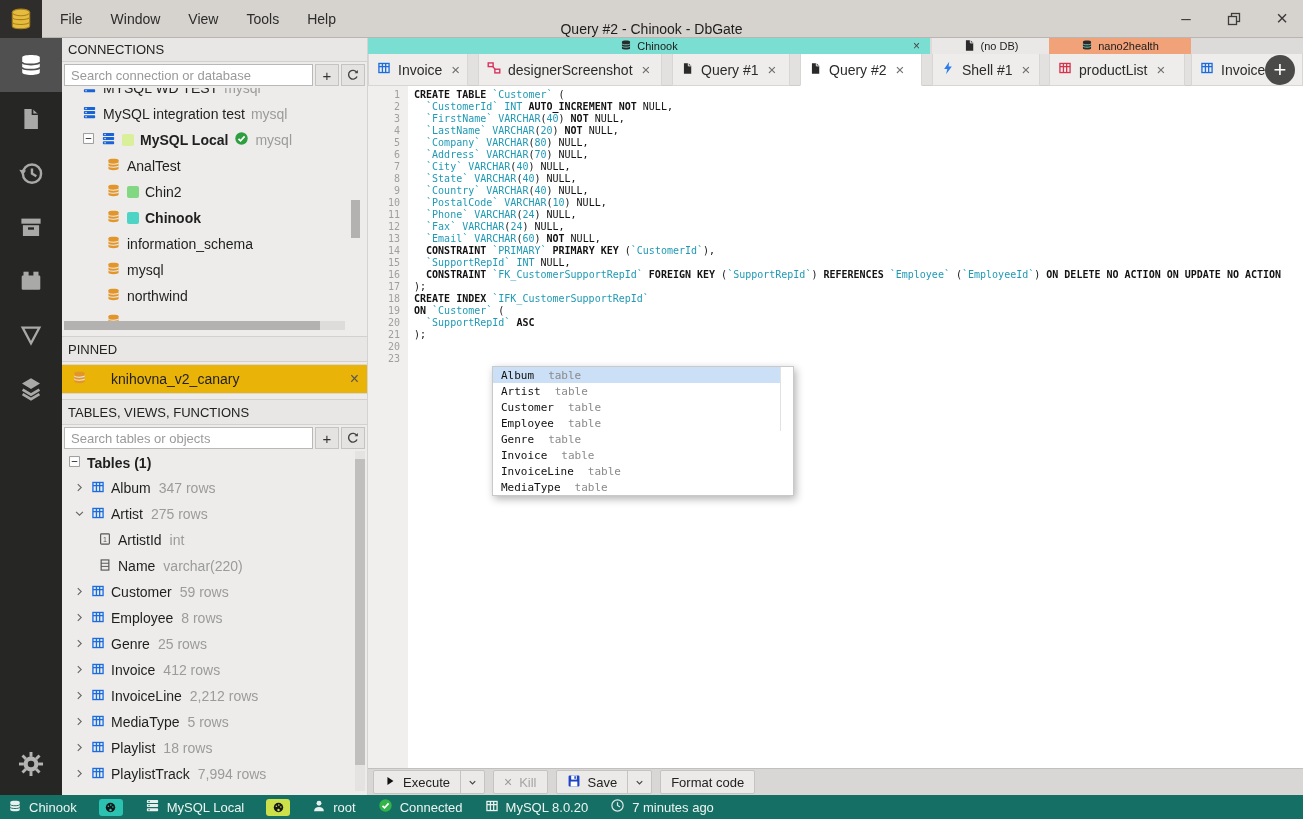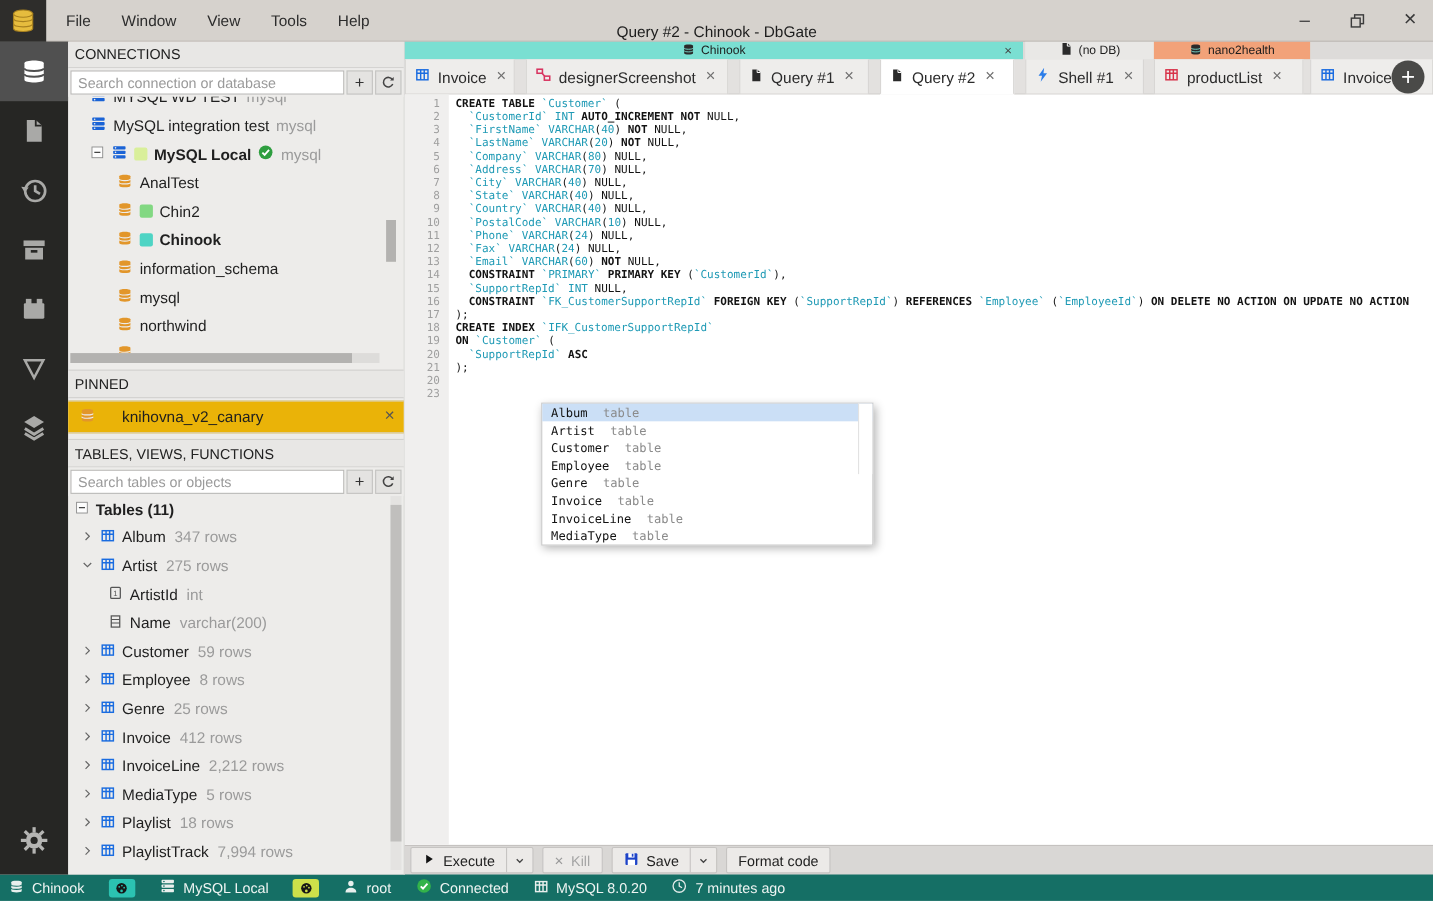--- a/index.html
+++ b/index.html
@@ -358,21 +358,21 @@
               <path d="M13.6 2.2 L13.6 6 L9.8 6 Z" fill="#444"></path>
             </svg>
           </span>
       </div>
       <div class="tree" id="tablesTree">
           <div class="trow root">
             <span><svg width="13" height="13" viewBox="0 0 16 16">
                 <rect x="2" y="2" width="12" height="12" fill="#fdfdfd" stroke="#8a8a8a"></rect>
                 <line x1="4.6" y1="8" x2="11.4" y2="8" stroke="#444" stroke-width="1.3"></line>
               </svg></span>
-            <span>Tables (11)</span>
+            <span>Tables (1)</span>
           </div>
           <div class="trow">
             <span><svg width="11" height="11" viewBox="0 0 16 16">
                 <path d="M5.5 3 L10.5 8 L5.5 13" stroke="#666" stroke-width="1.6" fill="none"></path>
               </svg></span>
             <span><svg width="14" height="14" viewBox="0 0 16 16">
                 <g stroke="#1a6ce0" fill="none" stroke-width="1.5">
                   <rect x="2.2" y="2.8" width="11.6" height="10.4"></rect>
                   <line x1="2.2" y1="6.4" x2="13.8" y2="6.4"></line>
                   <line x1="6.2" y1="2.8" x2="6.2" y2="13.2"></line>
@@ -405,21 +405,21 @@
             <span>ArtistId</span>
             <span class="cnt">int</span>
           </div>
           <div class="trow colrow">
             <span><svg width="14" height="14" viewBox="0 0 16 16">
                 <rect x="3.6" y="2.2" width="8.8" height="11.6" fill="none" stroke="#555" stroke-width="1.3"></rect>
                 <line x1="3.6" y1="6" x2="12.4" y2="6" stroke="#555" stroke-width="1.1"></line>
                 <line x1="3.6" y1="9.6" x2="12.4" y2="9.6" stroke="#555" stroke-width="1.1"></line>
               </svg></span>
             <span>Name</span>
-            <span class="cnt">varchar(200)</span>
+            <span class="cnt">varchar(220)</span>
           </div>
           <div class="trow">
             <span><svg width="11" height="11" viewBox="0 0 16 16">
                 <path d="M5.5 3 L10.5 8 L5.5 13" stroke="#666" stroke-width="1.6" fill="none"></path>
               </svg></span>
             <span><svg width="14" height="14" viewBox="0 0 16 16">
                 <g stroke="#1a6ce0" fill="none" stroke-width="1.5">
                   <rect x="2.2" y="2.8" width="11.6" height="10.4"></rect>
                   <line x1="2.2" y1="6.4" x2="13.8" y2="6.4"></line>
                   <line x1="6.2" y1="2.8" x2="6.2" y2="13.2"></line>

